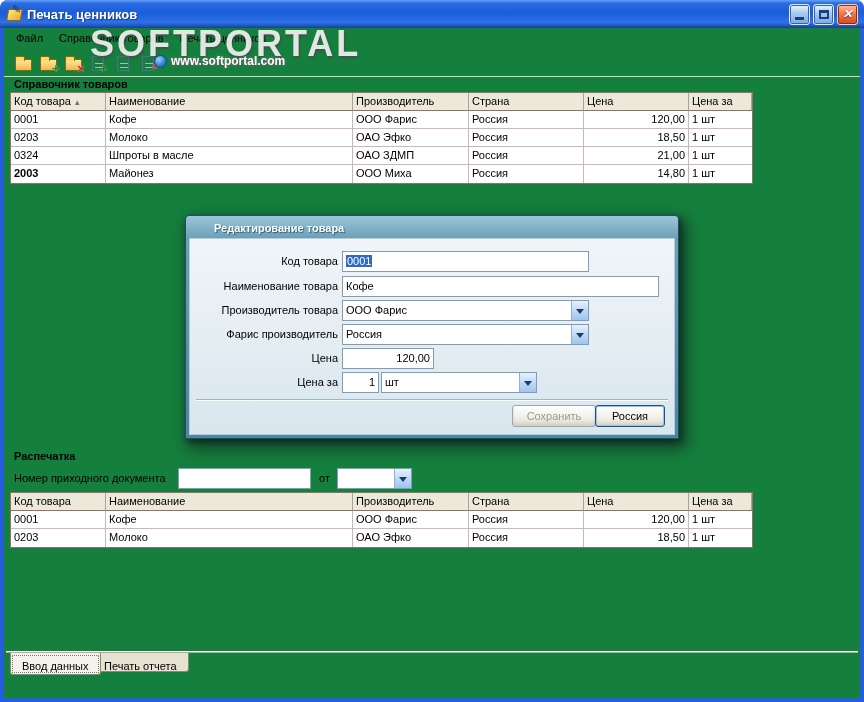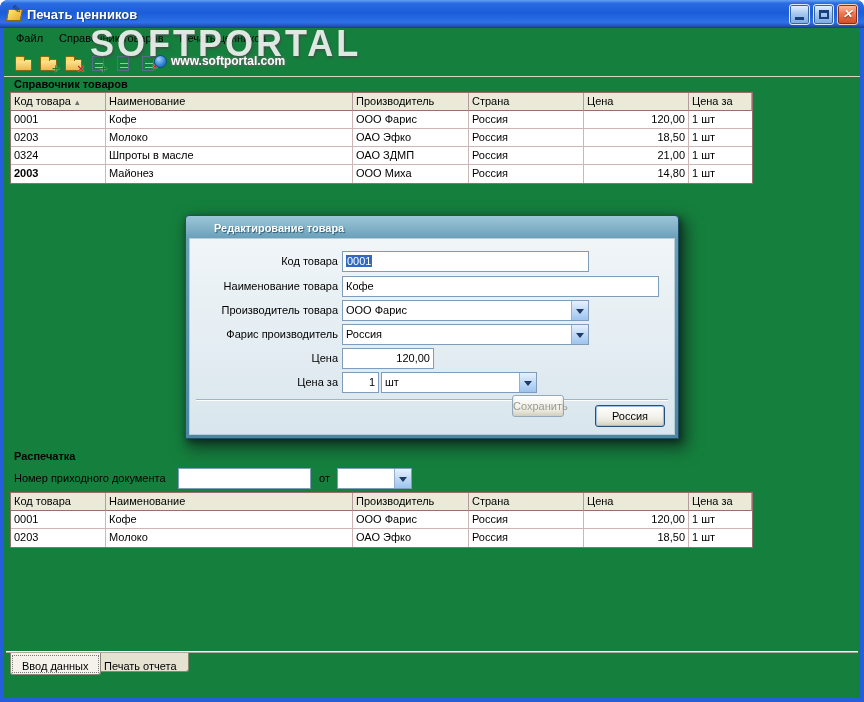--- a/index.html
+++ b/index.html
@@ -257,20 +257,20 @@
         <div class="inp num" style="left:152px;top:109px;width:92px">120,00</div>
 
         <span class="fld-label" style="top:133px">Цена за</span>
         <div class="inp num" style="left:152px;top:133px;width:37px">1</div>
         <div class="combo" style="left:191px;top:133px;width:156px">
           <span class="val">шт</span>
           <span class="arrow"></span>
         </div>
 
         <div class="dlg-sep"></div>
-        <div class="btn disabled" style="left:322px;top:156px;width:52px">Сохранить</div>
+        <div class="btn disabled" style="left:322px;top:166px;width:84px">Сохранить</div>
         <div class="btn default" style="left:405px;top:166px;width:70px">Россия</div>
 
       </div>
     </div>
 
   </div>
 </div>
 
 </body></html>

